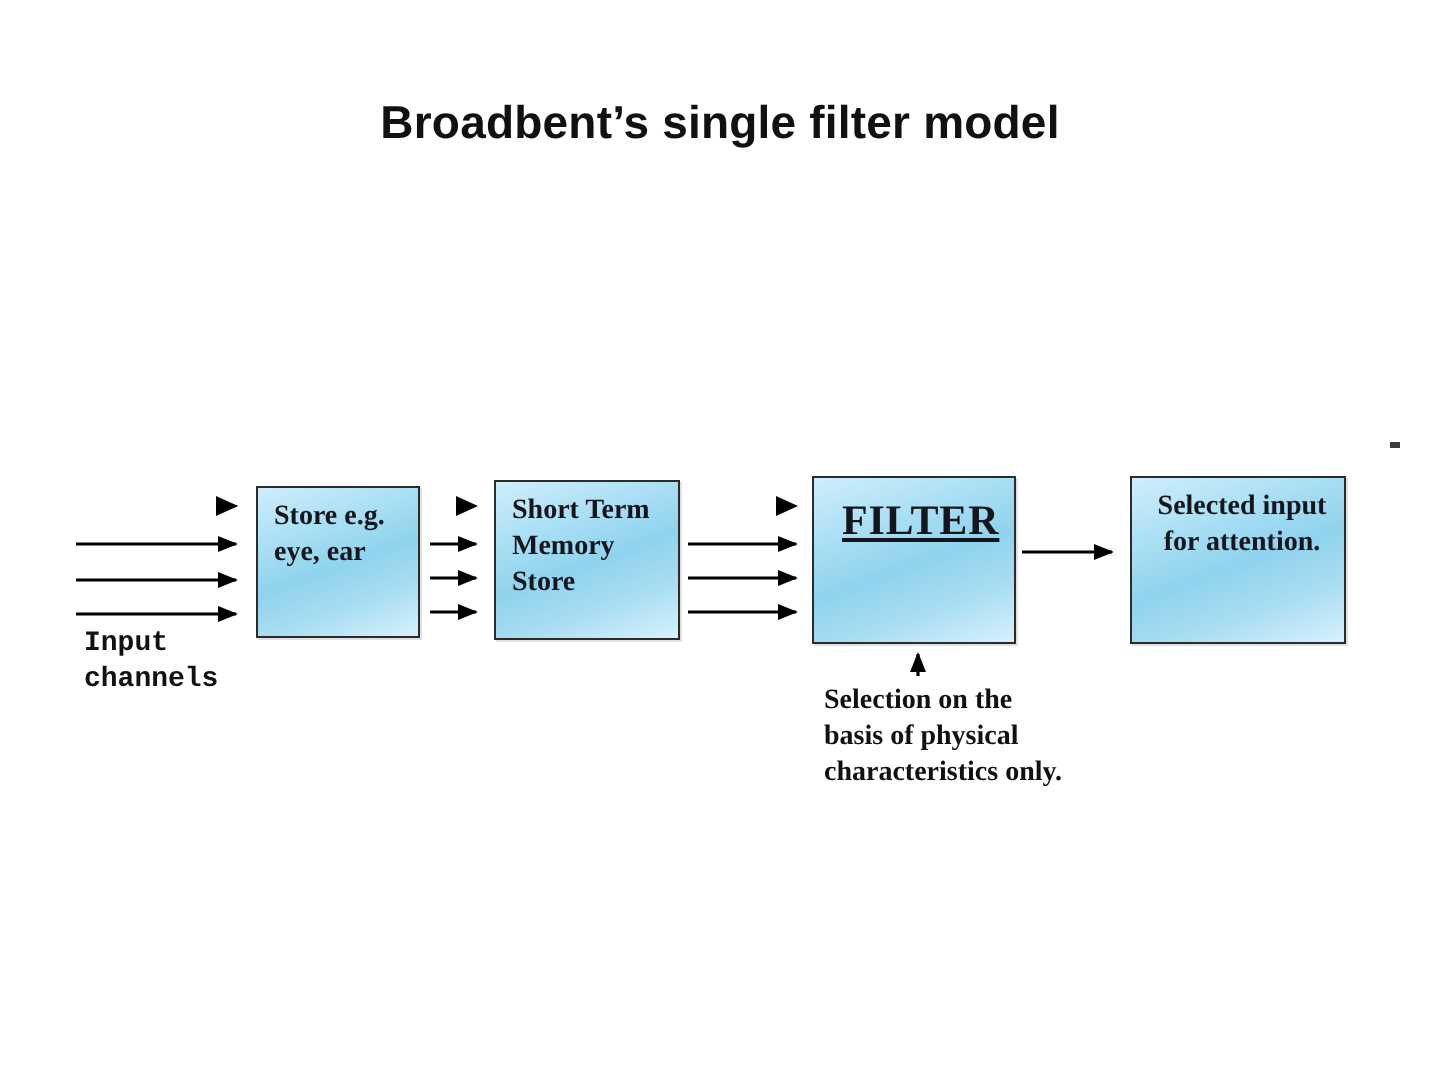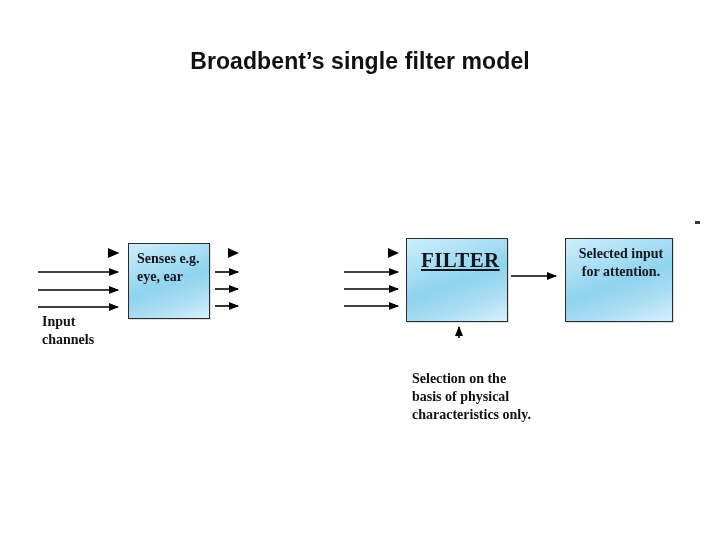--- a/index.html
+++ b/index.html
@@ -97,22 +97,22 @@
   
   .caption {
     position: absolute;
     font-family: "Liberation Serif", serif;
     font-size: 14px;
     line-height: 18px;
     color: #111111;
     font-weight: 600;
     white-space: pre-line;
   }
-  #label-input-channels { left: 42px;  top: 313px; }
-  #label-selection      { left: 412px; top: 342px; margin-top: 28px; }
+  #label-input-channels { left: 42px;  top: 313px; font-family: Liberation Mono, monospace; }
+  #label-selection      { left: 412px; top: 342px; }
 
   
   #artifact-dot {
     position: absolute;
     left: 695px;
     top: 221px;
     width: 5px;
     height: 3px;
     background: #3a3a3a;
   }
@@ -168,25 +168,30 @@
       <g stroke="#000000" stroke-width="1.6" fill="none">
         <line x1="511" y1="276" x2="556" y2="276" marker-end="url(#ah)"></line>
       </g>
 
       <g stroke="#000000" stroke-width="1.6" fill="none">
         <line x1="459" y1="338" x2="459" y2="327" marker-end="url(#ah)"></line>
       </g>
     </svg>
 
     <div class="dbox" id="box-senses">
-      <div class="btext">Senses
+      <div class="btext">Store
 e.g. eye,
 ear</div>
     </div>
 
+    <div class="dbox" id="box-stm">
+      <div class="btext">Short Term
+Memory
+Store</div>
+    </div>
 
     <div class="dbox" id="box-filter">
       <div class="btext">FILTER</div>
     </div>
 
     <div class="dbox" id="box-selected">
       <div class="btext">Selected input
 for attention.</div>
     </div>
 

